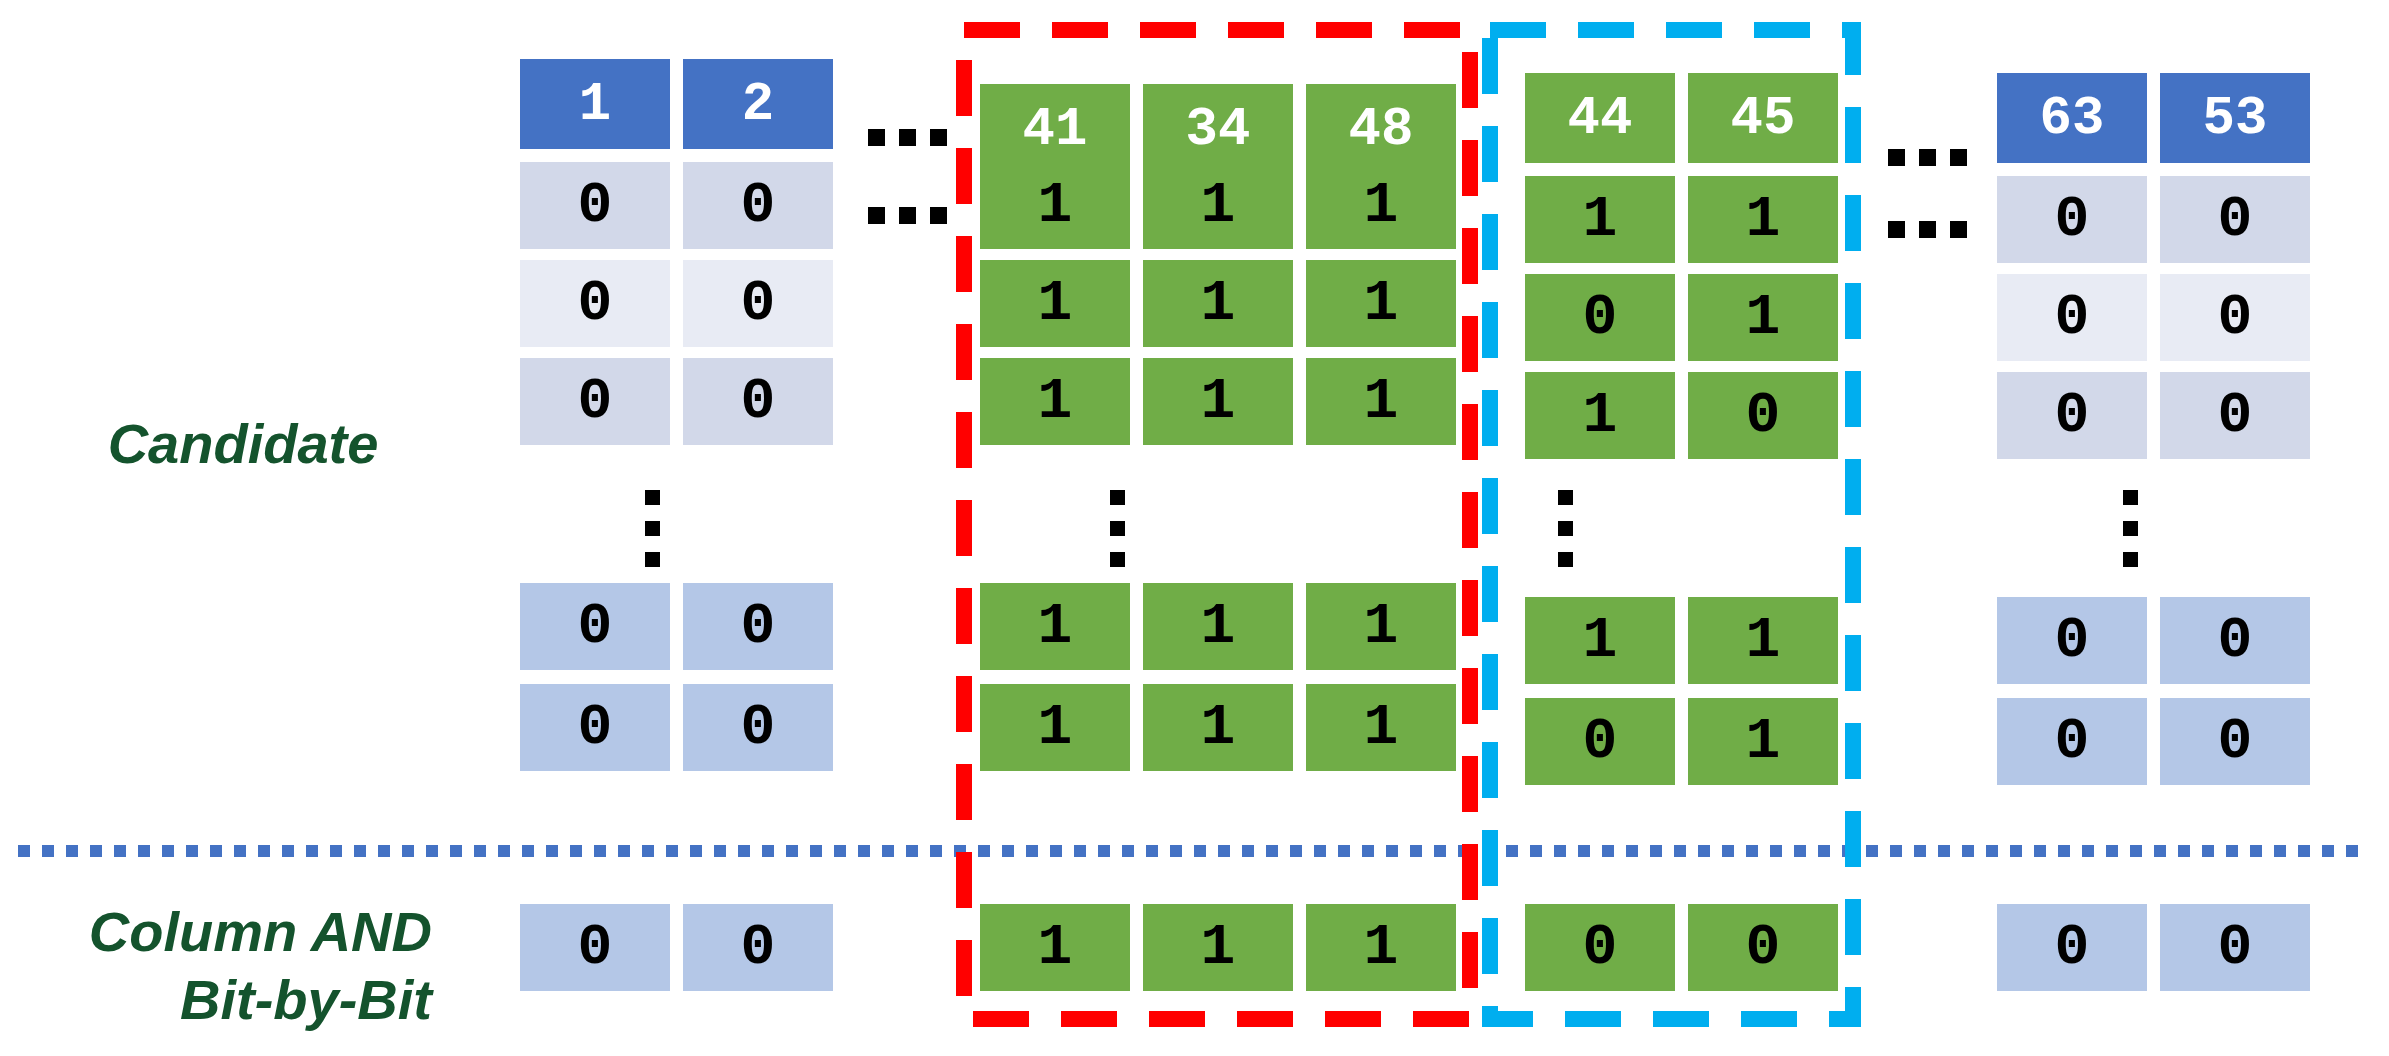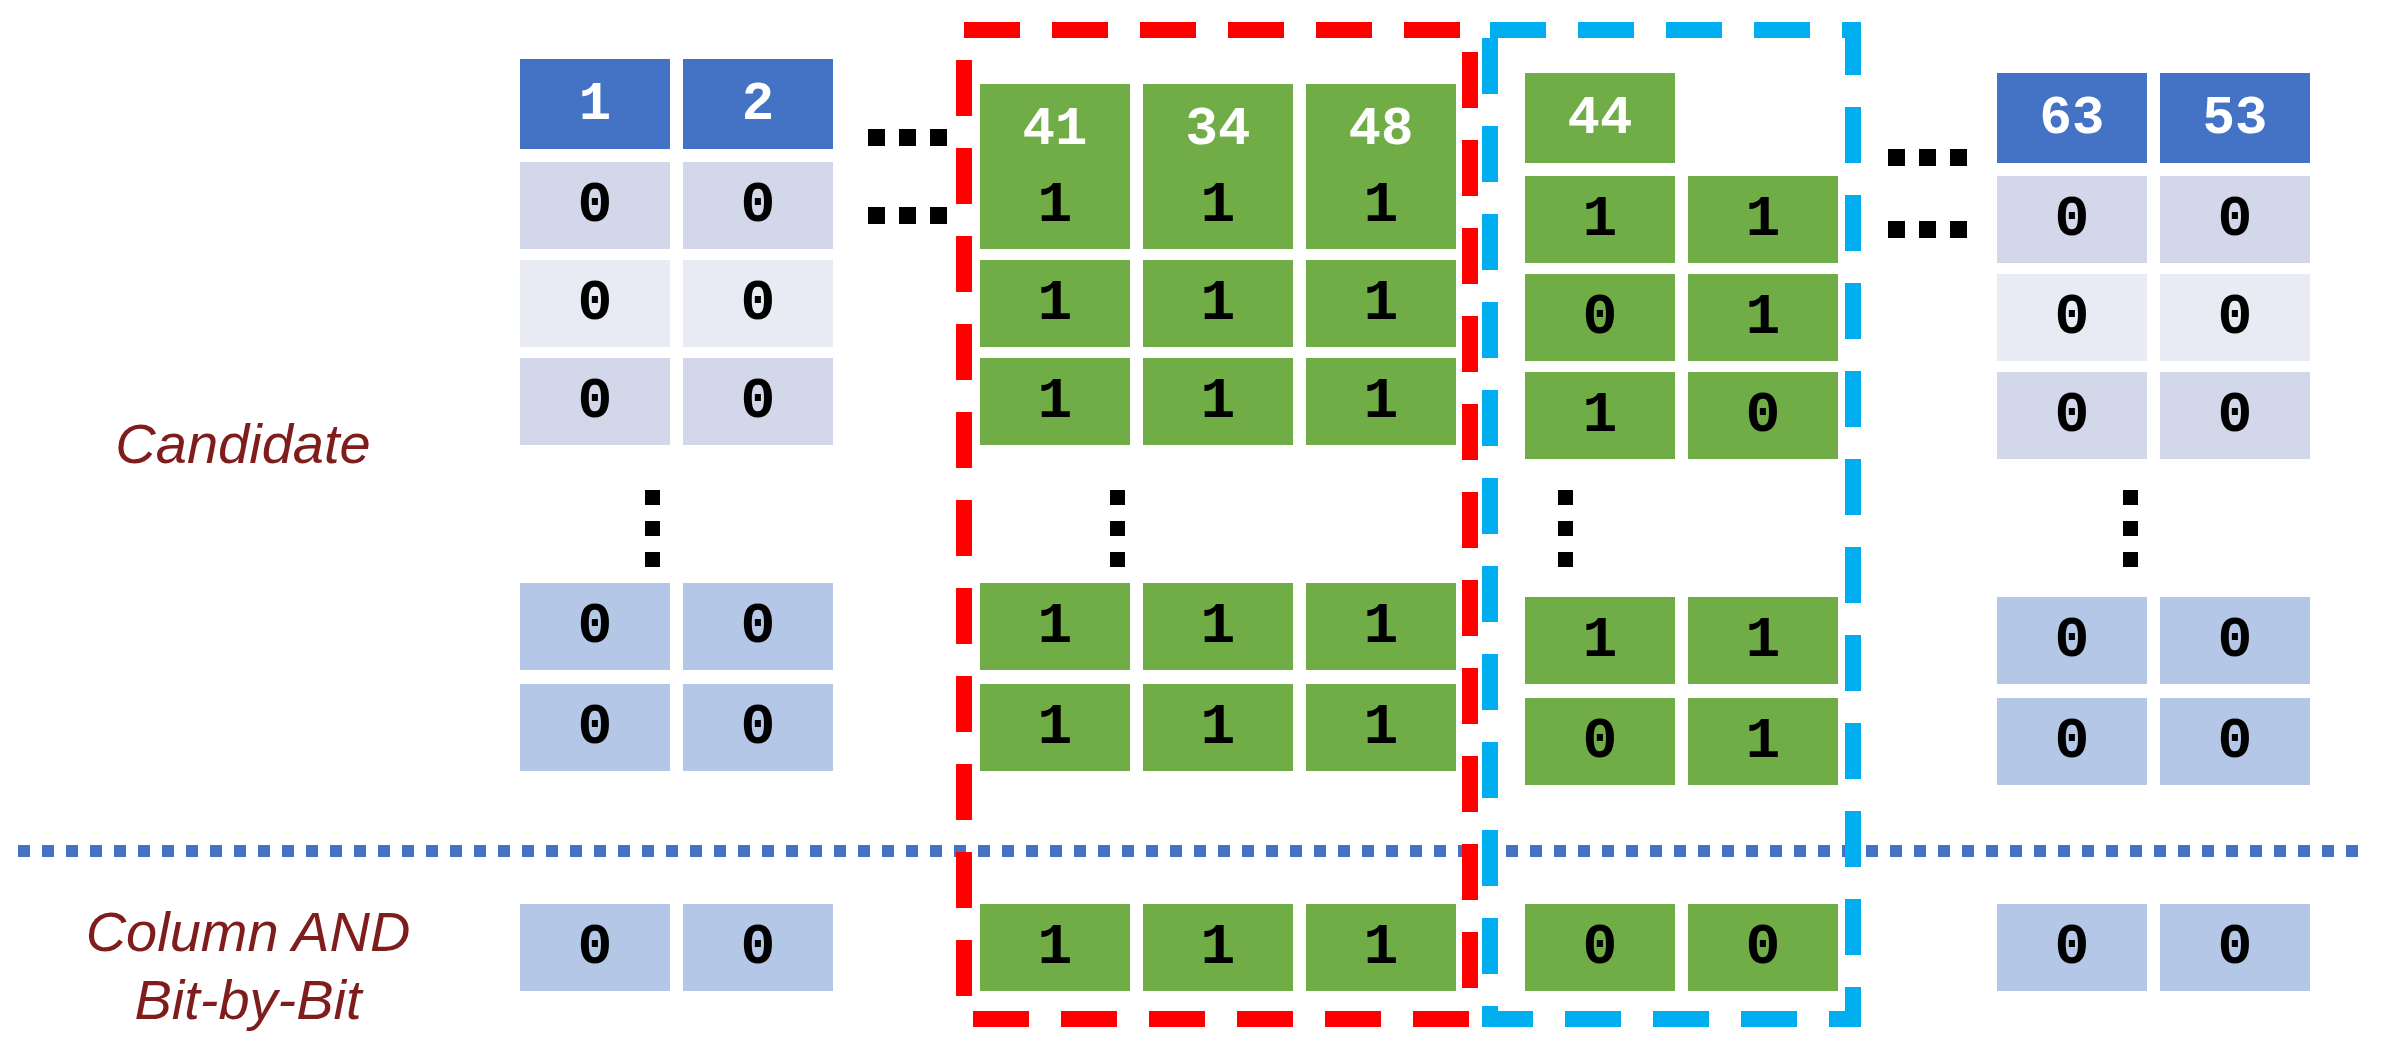--- a/index.html
+++ b/index.html
@@ -19,43 +19,43 @@
     font-family:"Liberation Mono","DejaVu Sans Mono",monospace;font-weight:bold;
     font-size:58px;color:#000;
   }
   .cell.header{height:90px;font-size:54px;color:#fff;}
   .bg-blue{background:var(--header-blue);}
   .bg-green{background:var(--green);}
   .bg-la{background:var(--light-a);}
   .bg-lb{background:var(--light-b);}
   .bg-mid{background:var(--mid-blue);}
   .side-label{
-    position:absolute;text-align:center;font-weight:normal;font-style:italic;
-    font-size:56px;line-height:68px;color:#7f1d1d;white-space:nowrap;
+    position:absolute;text-align:center;font-weight:bold;font-style:italic;
+    font-size:56px;line-height:68px;color:#14532d;white-space:nowrap;
   }
   .ellipsis{position:absolute;display:flex;}
   .ellipsis.h{flex-direction:row;gap:14px;}
   .ellipsis.v{flex-direction:column;gap:16px;}
   .dot-h{width:17px;height:17px;background:var(--dot-black);}
   .dot-v{width:15px;height:15px;background:var(--dot-black);}
   svg.overlay{position:absolute;left:0;top:0;pointer-events:none;}
   .divider-line{stroke:var(--divider-blue);stroke-width:12;stroke-dasharray:12 12;}
   .red-box-stroke{fill:none;stroke:var(--red-box);stroke-width:16;stroke-dasharray:56 32;}
   .cyan-box-stroke{fill:none;stroke:var(--cyan-box);stroke-width:16;stroke-dasharray:56 32;}
 </style>
 </head>
 <body>
 
 <div id="canvas">
 
   <div class="side-label" style="left:58px;top:410px;width:370px;">
     <div>Candidate</div>
   </div>
 
-  <div class="side-label" style="left:48px;top:898px;width:400px;">
+  <div class="side-label" style="left:32px;top:898px;width:400px;text-align:right;">
     <div>Column AND</div>
     <div>Bit-by-Bit</div>
   </div>
 
   <svg class="overlay" width="2389" height="1056" viewBox="0 0 2389 1056">
     <line class="divider-line" x1="18" y1="851" x2="2368" y2="851"></line>
     <rect class="red-box-stroke" x="964" y="30" width="506" height="989"></rect>
     <rect class="cyan-box-stroke" x="1490" y="30" width="363" height="989"></rect>
   </svg>
 
@@ -132,20 +132,21 @@
       </div>
       <div class="row" style="left: 980px; top: 904px;">
         <div class="cell bg-green">1</div>
         <div class="cell bg-green">1</div>
         <div class="cell bg-green">1</div>
       </div>
     </div>
     <div class="group">
       <div class="row" style="left: 1525px; top: 73px;">
         <div class="cell header bg-green">44</div>
+        <div class="cell header bg-green">45</div>
       </div>
       <div class="row" style="left: 1525px; top: 176px;">
         <div class="cell bg-green">1</div>
         <div class="cell bg-green">1</div>
       </div>
       <div class="row" style="left: 1525px; top: 274px;">
         <div class="cell bg-green">0</div>
         <div class="cell bg-green">1</div>
       </div>
       <div class="row" style="left: 1525px; top: 372px;">

